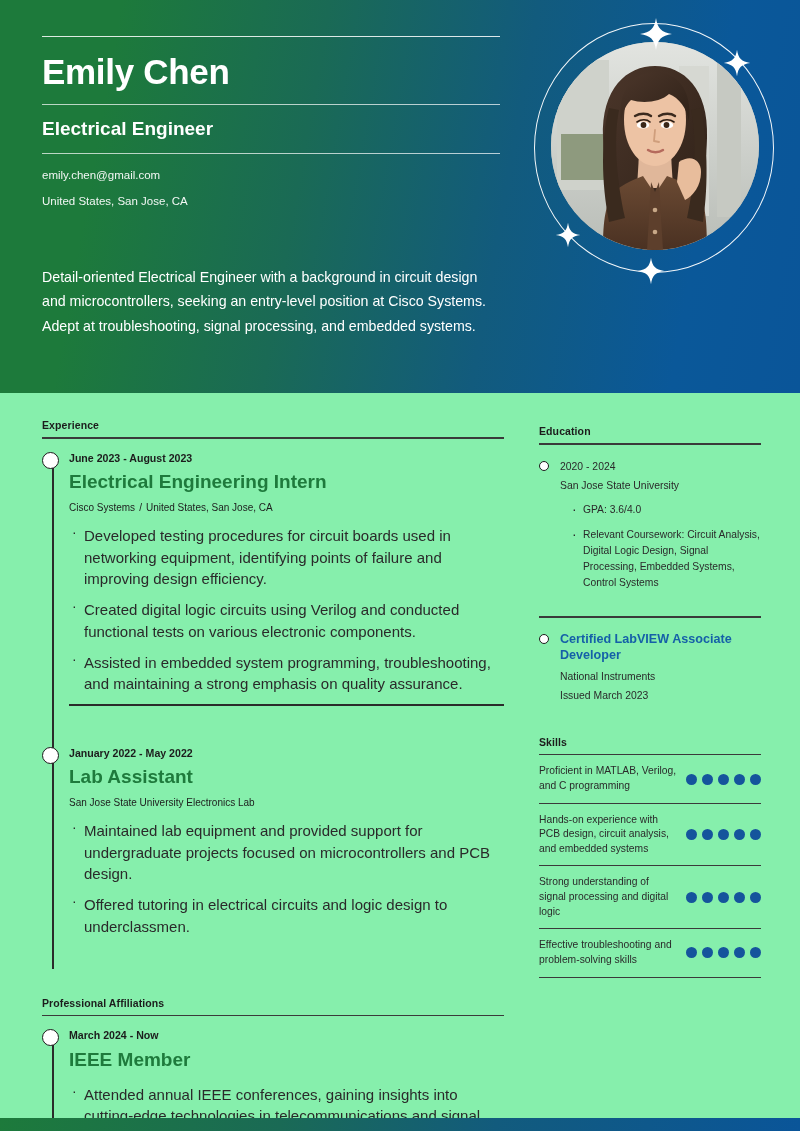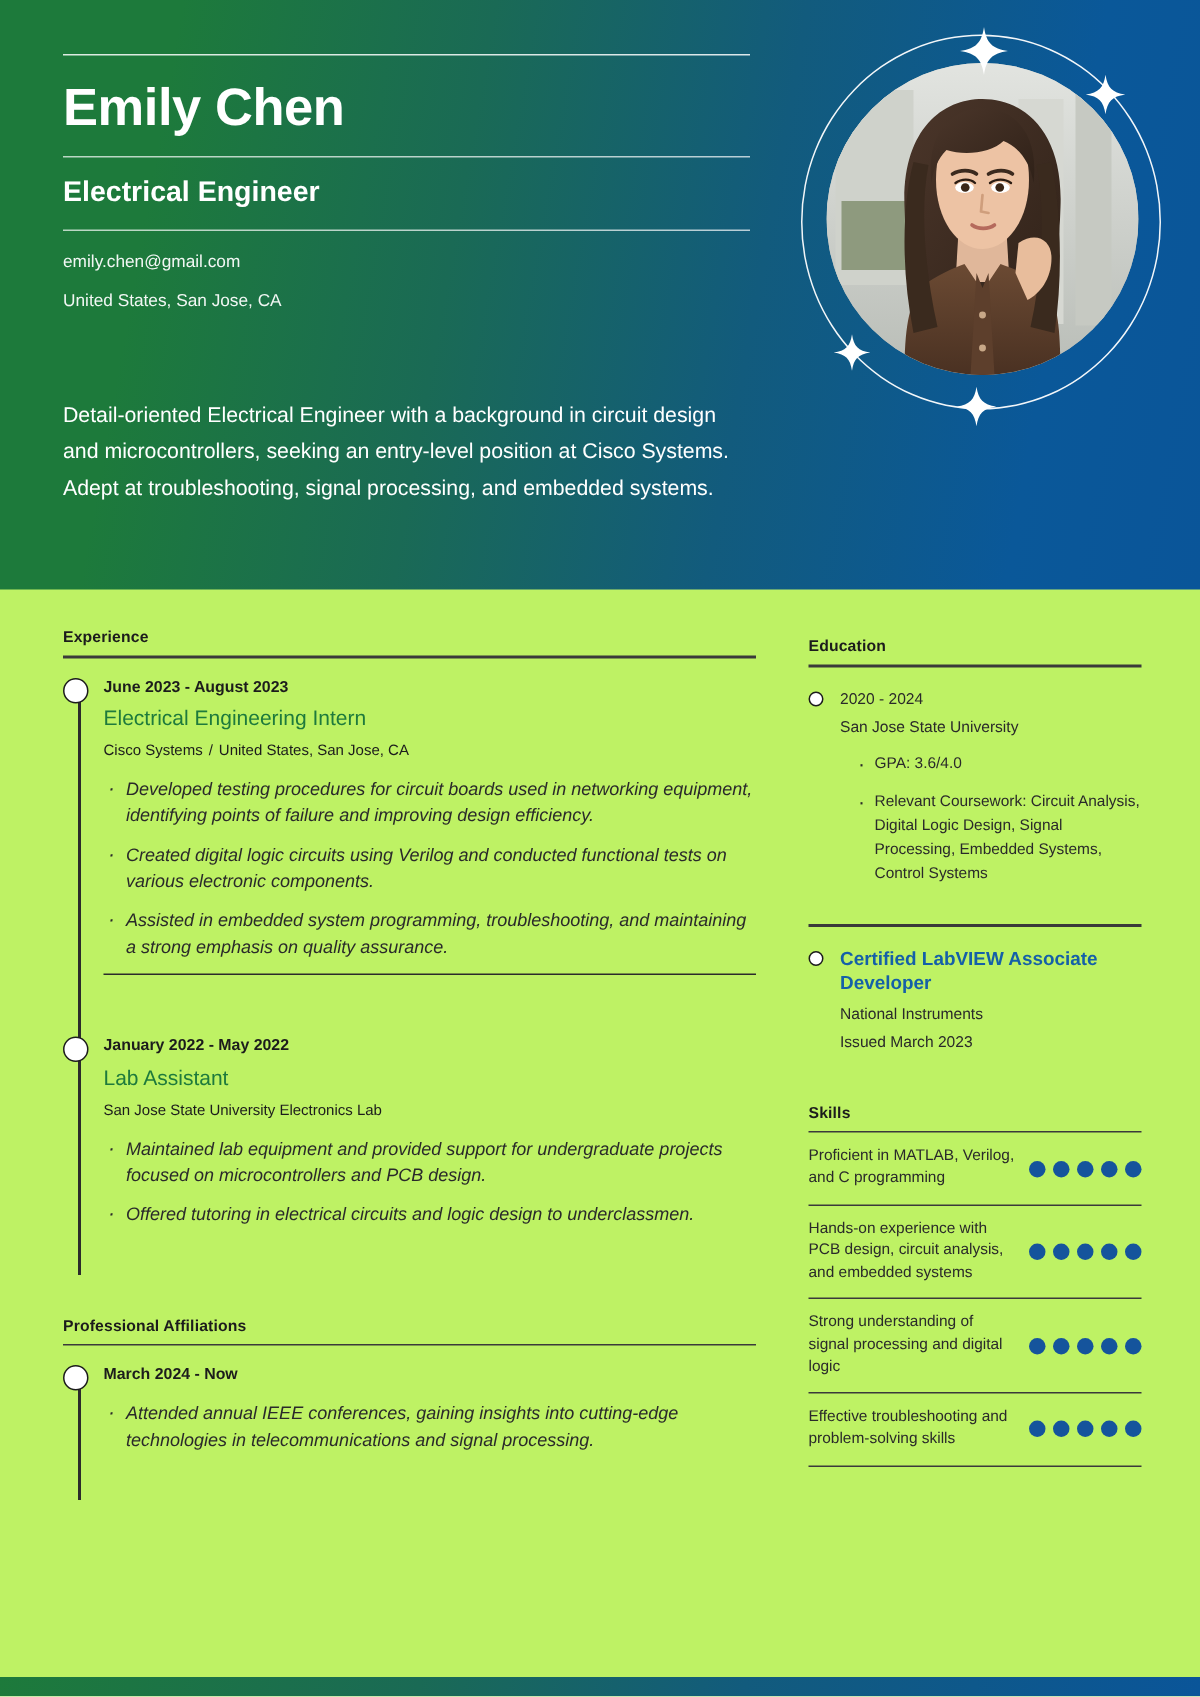--- a/index.html
+++ b/index.html
@@ -2,21 +2,21 @@
 <html><head>
 <meta charset="utf-8">
 <style>
   * { box-sizing: border-box; margin: 0; padding: 0; }
   html, body {
     width: 800px; height: 1131px;
     background: #ffffff;
     font-family: "Liberation Sans", sans-serif;
     -webkit-font-smoothing: antialiased;
   }
-  .page { position: relative; width: 800px; height: 1131px; overflow: hidden; background:#bef264; }
+  .page { position: relative; width: 800px; height: 1131px; overflow: hidden; background:#86efac; }
 
   
   .header {
     position: relative;
     width: 800px; height: 393px;
     background: linear-gradient(100deg, #1d7a3b 0%, #1d7a3b 14%, #1a6a55 38%, #125b7d 62%, #0a5899 85%, #0a5599 100%);
     overflow: hidden;
   }
   .hdr-left { position: absolute; left: 42px; top: 36px; width: 460px; }
   .rule { height: 1px; background: rgba(255,255,255,.85); width: 458px; }
@@ -67,29 +67,29 @@
   .tl-line {
     position: absolute; left: 10px; top: 16px; bottom: 0; width: 1.6px; background: #2b2b2b;
   }
   .tl-item { position: relative; padding-bottom: 22px; }
   .tl-dot {
     position: absolute; left: -27px; top: 1px; width: 17px; height: 17px;
     border: 1.7px solid #1c1c1c; border-radius: 50%; background: #fff; z-index: 2;
   }
   .tl-date { font-size: 10.6px; font-weight: bold; color: #1c1c1c; line-height: 1.4; }
   .tl-role {
-    font-size: 14px; font-weight: normal; color: #1e7a3c; line-height: 1.45;
+    font-size: 19px; font-weight: bold; color: #1e7a3c; line-height: 1.45;
     margin-top: 3px; margin-bottom: 4px;
   }
   .tl-org { font-size: 10px; font-weight: normal; color: #1c1c1c; line-height: 1.5; }
   .tl-org .sep { padding: 0 4px; }
   ul.blist { list-style: none; margin-top: 10px; }
   ul.blist li {
     position: relative; padding-left: 15px; margin-bottom: 9px;
-    font-size: 12px; line-height: 1.45; color: #2a2a2a; font-style: italic;
+    font-size: 15px; line-height: 1.45; color: #2a2a2a;
   }
   ul.blist li:before {
     content: "·"; position: absolute; left: 3px; top: -2px;
     font-size: 14px; color: #2a2a2a; line-height: 1.4;
   }
   .mid-rule { height: 1.4px; background: #2b2b2b; margin: 0 0 18px 0; }
 
   
   .edu-block { position: relative; padding-left: 21px; margin-top: 13px; padding-bottom: 4px; }
   .edu-dot {
@@ -258,20 +258,21 @@
     </div>
 
     <div style="margin-top:28px;">
       <div class="sec-label">Professional Affiliations</div>
       <div class="sec-rule"></div>
       <div class="tl">
         <div class="tl-line"></div>
         <div class="tl-item">
           <div class="tl-dot"></div>
           <div class="tl-date">March 2024 - Now</div>
+          <div class="tl-role">IEEE Member</div>
           <ul class="blist">
             <li>Attended annual IEEE conferences, gaining insights into cutting-edge technologies in telecommunications and signal processing.</li>
           </ul>
         </div>
       </div>
     </div>
   </div>
 
   <div class="col-right">
 

